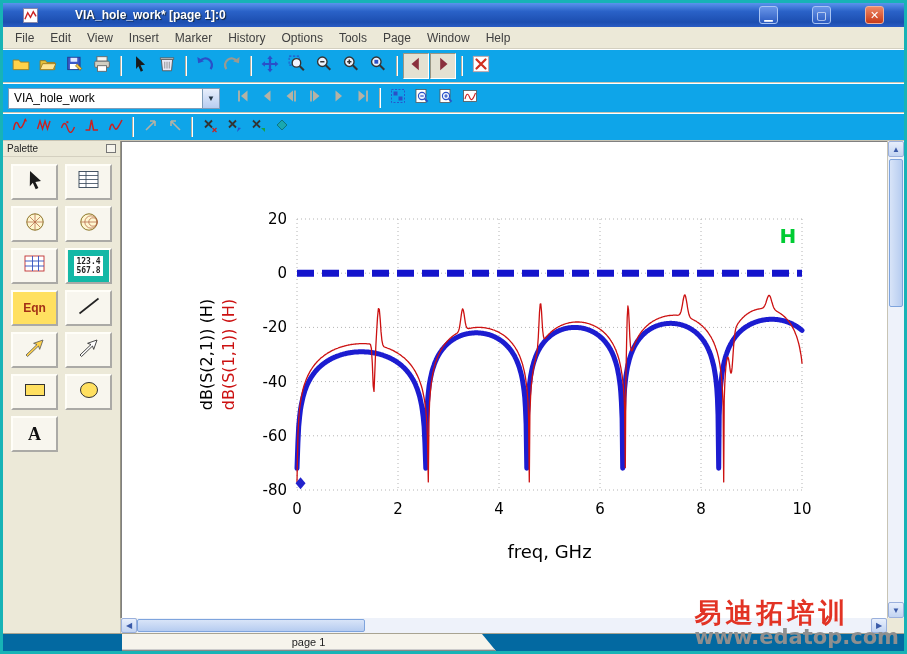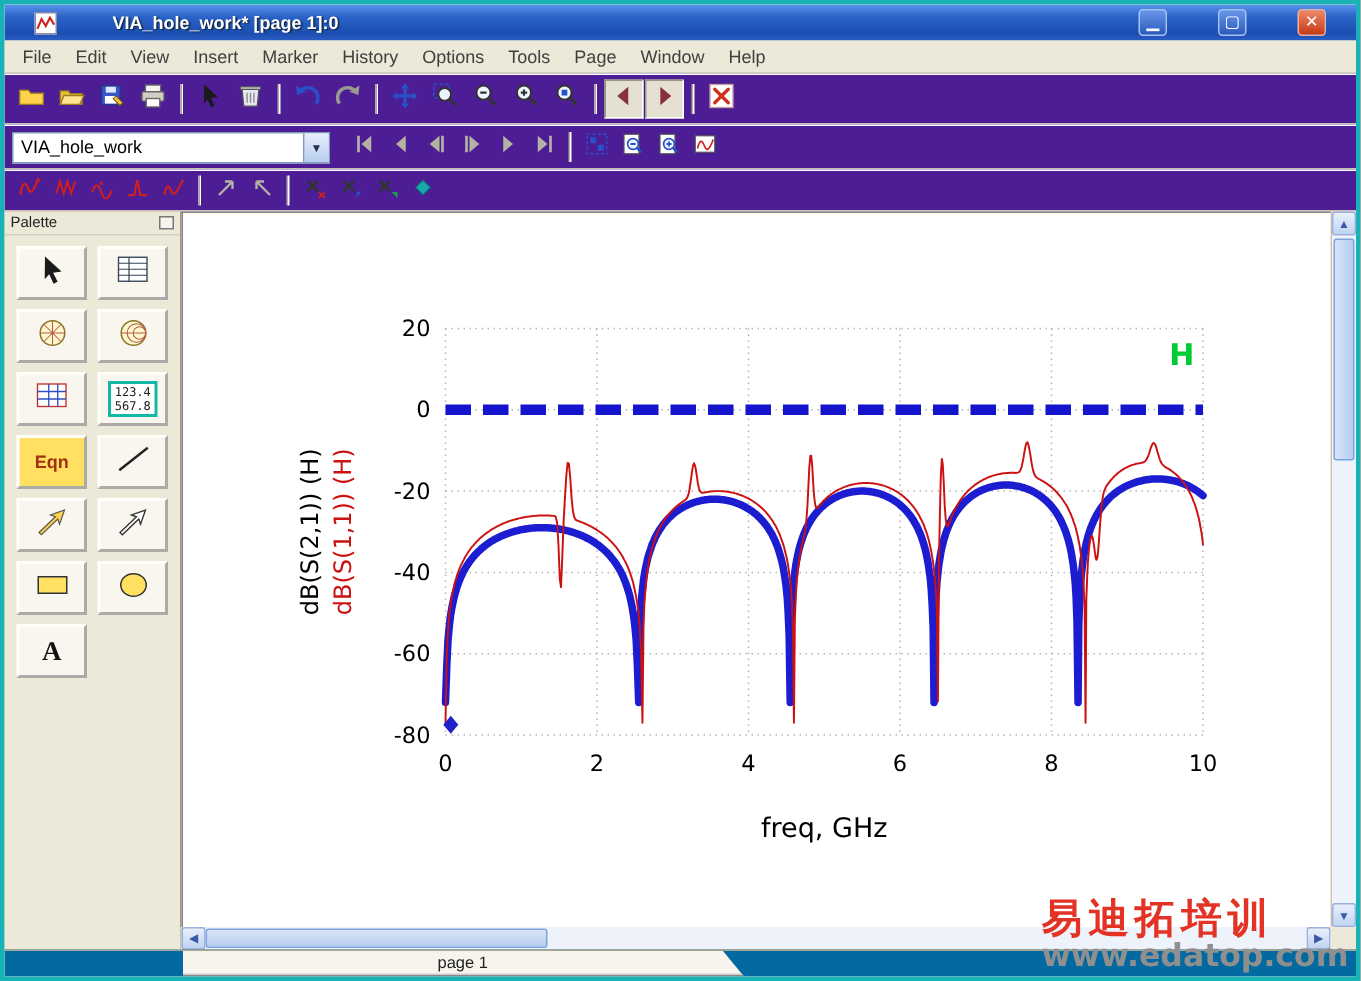--- a/index.html
+++ b/index.html
@@ -9,21 +9,21 @@
   .titlebar{height:24px;display:flex;align-items:center;padding:0 20px;
     background:linear-gradient(180deg,#5a94ec 0%,#2a62c8 35%,#1c4eb0 80%,#2a5cc4 100%);gap:32px;}
   .title-icon{width:15px;height:15px;background:#fff;border:1px solid #88a;display:flex;align-items:center;justify-content:center;}
   .title-text{color:#fff;font-weight:bold;font-size:12px;flex:1;margin-left:5px;text-shadow:1px 1px 1px #123;white-space:nowrap;overflow:hidden;}
   .winbtn{width:19px;height:18px;margin-left:2px;border-radius:3px;display:flex;align-items:center;justify-content:center;color:#fff;font-size:11px;line-height:1;border:1px solid #a8c4f4;background:linear-gradient(180deg,#6a96e8,#2a5ac0);}
   .winbtn.close{background:linear-gradient(180deg,#ee8866,#c83a18);border-color:#f0b09a;}
   
   .menubar{height:22px;display:flex;align-items:center;background:#ece9d8;border-bottom:1px solid #d4d0c0;padding-left:4px;}
   .menu-item{padding:12px 8px;font-size:12px;color:#404040;}
   
-  .toolbar{display:flex;align-items:center;background:#4c1d95;border-top:1px solid #fff;border-bottom:1px solid #c8c4b4;padding:1px 5px;gap:1px;}
+  .toolbar{display:flex;align-items:center;background:#0ea5e9;border-top:1px solid #fff;border-bottom:1px solid #c8c4b4;padding:1px 5px;gap:1px;}
   .tb1{height:34px;}.tb2{height:30px;}.tb3{height:28px;}
   .tbtn{width:26px;height:26px;display:flex;align-items:center;justify-content:center;background:transparent;border:1px solid transparent;}
   .tbtn svg{width:18px;height:18px;}
   .tbtn.small{width:23px;height:23px;}
   .tbtn.small svg{width:16px;height:16px;}
   .tbtn.pressed{border:1px solid;border-color:#9a9684 #ffffff #ffffff #9a9684;background:#e4e1d2;}
   .sep{width:2px;height:20px;border-left:1px solid #b4b0a0;border-right:1px solid #fff;margin:0 4px;}
   .combo{width:212px;height:21px;background:#fff;border:1px solid #7f9db9;display:flex;align-items:center;font-size:12px;margin-right:10px;}
   .combo .val{flex:1;padding:0 5px;white-space:nowrap;overflow:hidden;}
   .combo .drop{width:17px;height:100%;background:linear-gradient(#e8effc,#b8cdf0);border-left:1px solid #7f9db9;display:flex;align-items:center;justify-content:center;font-size:8px;color:#234;}
@@ -31,21 +31,21 @@
   .workarea{position:relative;display:flex;height:477px;background:#fca5a5;}
   .palette{width:118px;border-right:1px solid #9a9684;background:#ece9d8;}
   .palette-title{height:16px;display:flex;align-items:center;padding:0 4px;font-size:10px;color:#222;border-bottom:1px solid #d4d0c0;}
   .palette-title .spring{flex:1;}
   .dockbox{width:10px;height:9px;border:1px solid #777;background:#f6f4ec;margin-left:3px;}
   .pal-grid{display:grid;grid-template-columns:1fr 1fr;gap:6px 7px;padding:7px 8px;}
   .pal-btn{height:36px;background:#f8f6ee;border:2px outset #fffef8;display:flex;align-items:center;justify-content:center;overflow:hidden;}
   .pal-btn svg{width:24px;height:20px;}
   .pal-btn.empty{visibility:hidden;}
   .pal-eqn{width:100%;height:100%;background:#ffe060;display:flex;align-items:center;justify-content:center;font-size:12px;font-weight:bold;color:#a33016;}
-  .pal-nums{font-size:8px;line-height:9px;font-family:"DejaVu Sans Mono",monospace;color:#222;text-align:right;border:2px solid #14b8a6;padding:1px 2px;background:#fff;}
+  .pal-nums{font-size:8px;line-height:9px;font-family:"DejaVu Sans Mono",monospace;color:#222;text-align:right;border:6px solid #14b8a6;padding:1px 2px;background:#fff;font-weight:bold;}
   .pal-text{font-size:18px;font-weight:bold;color:#111;font-family:"Liberation Serif","DejaVu Serif",serif;}
   .viewport{flex:1;position:relative;background:#fff;border-left:1px solid #808080;border-top:1px solid #808080;overflow:hidden;}
   #plot-svg{position:absolute;left:0;top:0;font-family:"DejaVu Sans",sans-serif;}
   
   .vscroll{width:17px;background:#eef2fa;display:flex;flex-direction:column;border-left:1px solid #c8c4b4;}
   .scroll-btn{height:16px;background:linear-gradient(#e8effc,#c2d4f2);border:1px solid #9ab0dd;color:#3a5aa8;font-size:8px;display:flex;align-items:center;justify-content:center;border-radius:2px;}
   .vtrack{flex:1;position:relative;}
   .vthumb{position:absolute;left:1px;right:1px;top:2px;height:148px;background:linear-gradient(90deg,#d8e4f8,#b6ccf0);border:1px solid #7ea4dd;border-radius:2px;}
   .hscroll-row{height:15px;display:flex;align-items:stretch;background:#ece9d8;}
   .h-spacer{width:118px;border-right:1px solid #c8c4b4;}

